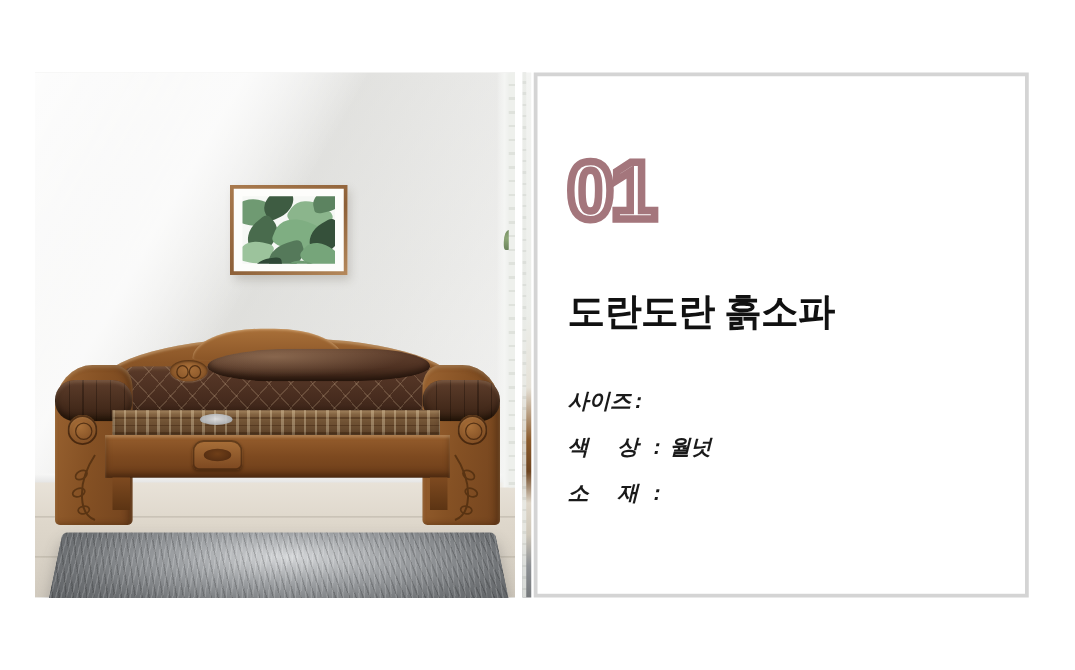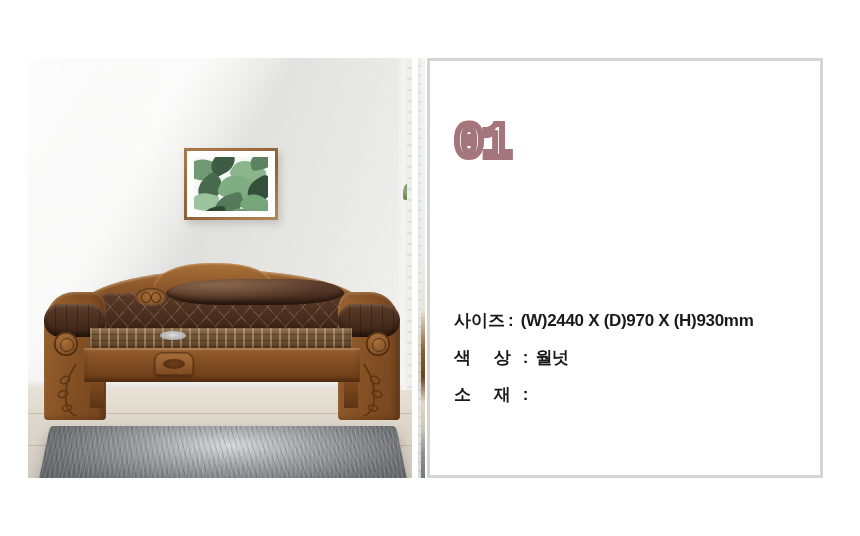--- a/index.html
+++ b/index.html
@@ -279,22 +279,22 @@
   }
   .panel-inner {
     position: absolute;
     left: 0; top: 0; right: 0; bottom: 0;
     padding: 0 0 0 24px;
   }
 
   .badge-number {
     position: absolute;
     left: 24px; top: 58px;
-    font-family: Liberation Mono, monospace;
-    font-size: 50px;
+    font-family: Liberation Sans, sans-serif;
+    font-size: 66px;
     font-weight: 700;
     line-height: 1;
     letter-spacing: -2px;
     color: transparent;
     -webkit-text-stroke: 6px #a4767c;
     paint-order: stroke fill;
   }
 
   .product-title {
     position: absolute;
@@ -311,20 +311,21 @@
     left: 24px; top: 248px;
     width: 350px;
   }
   .spec-row {
     display: flex;
     align-items: baseline;
     margin-bottom: 14px;
     font-size: 17px;
     color: #1a1a1a;
     white-space: nowrap;
+    font-style: italic;
   }
   .spec-label {
     font-weight: 700;
     letter-spacing: 0;
     margin-right: 2px;
   }
   .spec-label.spaced { letter-spacing: 9px; }
   .spec-colon { font-weight: 700; margin: 0 7px 0 1px; }
   .spec-value { font-weight: 700; letter-spacing: -0.3px; }
 </style>
@@ -409,27 +410,27 @@
     <div class="rug"></div>
   </div>
 
   <div class="sliver"></div>
 
   <div class="panel">
     <div class="panel-inner">
 
       <div class="badge-number">01</div>
 
+      <div class="product-title">도란도란 흙소파</div>
 
       <div class="spec-list">
 
         <div class="spec-row">
           <span class="spec-label">사이즈</span>
           <span class="spec-colon">:</span>
-          <span class="spec-value">(W)2440 X (D)970 X (H)930mm</span>
         </div>
 
         <div class="spec-row">
           <span class="spec-label spaced">색 상</span>
           <span class="spec-colon">:</span>
           <span class="spec-value">월넛</span>
         </div>
 
         <div class="spec-row">
           <span class="spec-label spaced">소 재</span>

